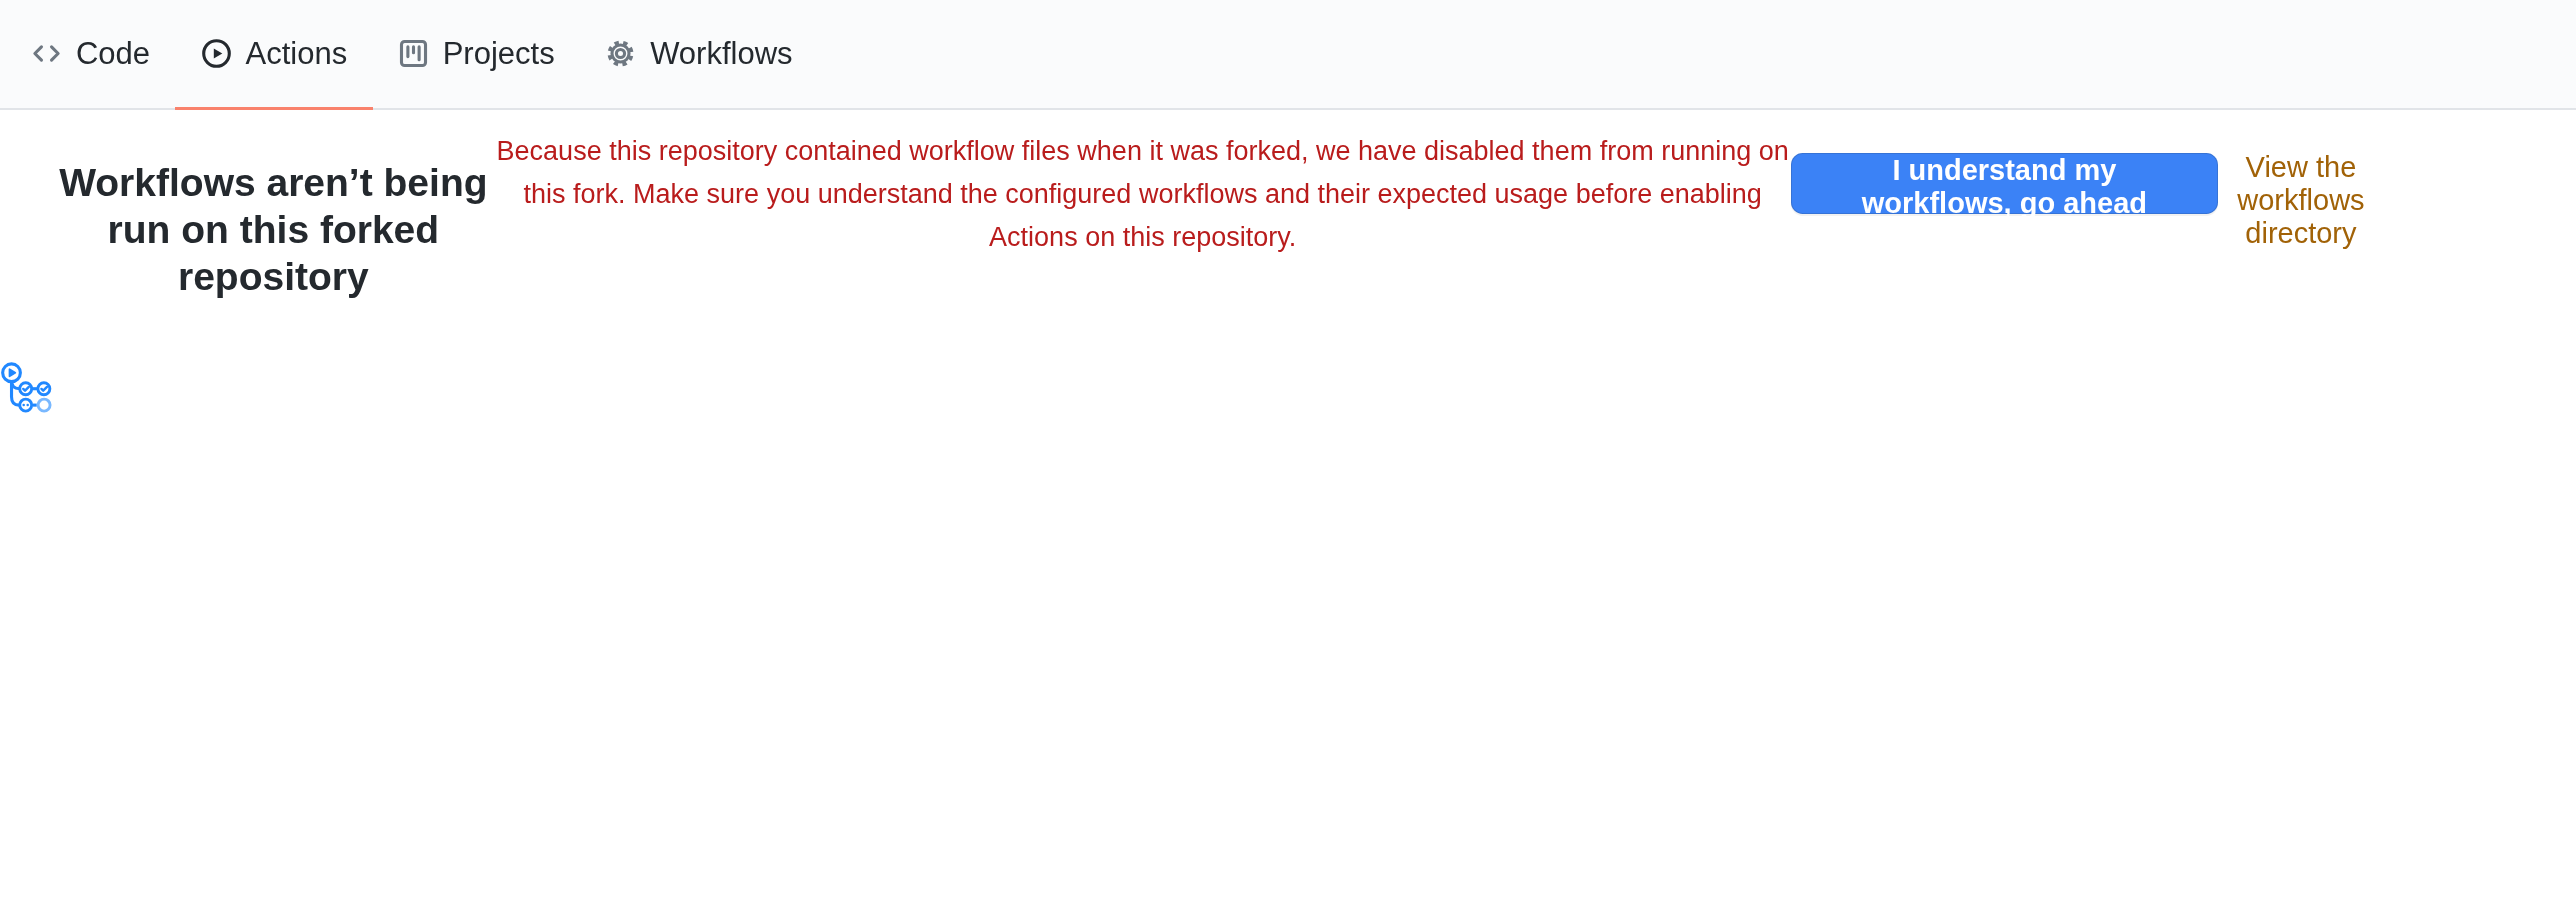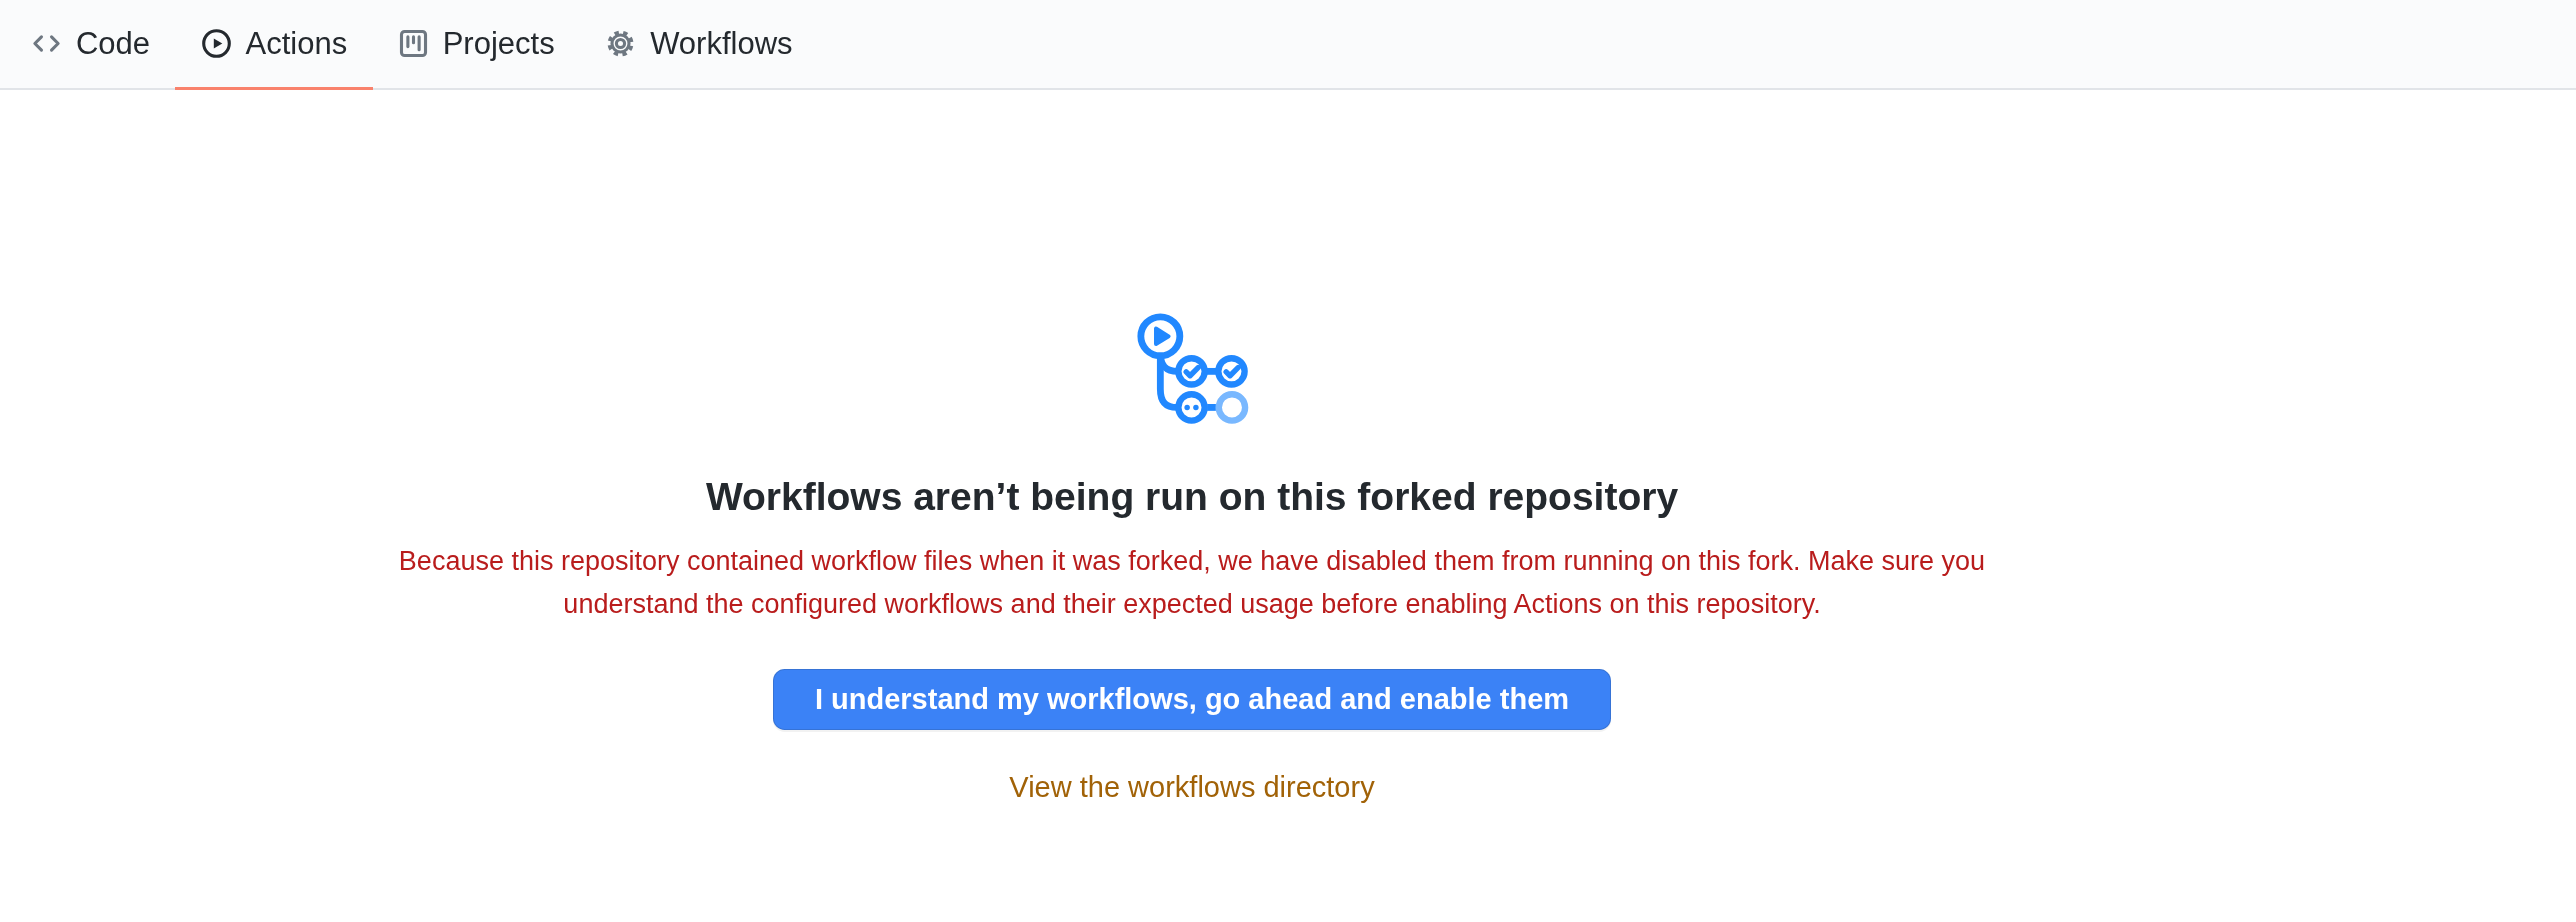--- a/index.html
+++ b/index.html
@@ -8,21 +8,21 @@
     width: 2576px; height: 923px;
     background: #ffffff;
     font-family: "Liberation Sans", sans-serif;
     color: #24292e;
     overflow: hidden;
   }
 
   
   .repo-nav {
     position: relative;
-    height: 90px;
+    height: 110px;
     background: #fafbfc;
     display: flex;
     align-items: stretch;
     padding-left: 5.9px;
   }
   .repo-nav::after {
     content: "";
     position: absolute; left: 0; right: 0; bottom: 0;
     height: 2px; background: #e1e4e8;
   }
@@ -45,22 +45,21 @@
   .tab .octicon .stroke { fill: none; stroke: #6e7781; stroke-width: 1.6; stroke-linecap: round; stroke-linejoin: round; }
   .tab .octicon .fill { fill: #6e7781; }
   .tab.selected { font-weight: 400; border-bottom-color: #f9826c; align-items: center; }
   .tab.selected .octicon .stroke { stroke: #24292e; }
   .tab.selected .octicon .fill { fill: #24292e; }
 
   
   .main {
     width: 2384px;            
     display: flex;
-    flex-direction: column;
-    align-items: center;
+    flex-direction: row;
     text-align: center;
   }
   .graphic { margin-top: 219px; width: 115px; height: 115px; }
   .bs-title {
     margin: 49px 0 0;
     font-size: 39px;
     line-height: 47px;
     font-weight: 700;
     color: #24292e;
   }

